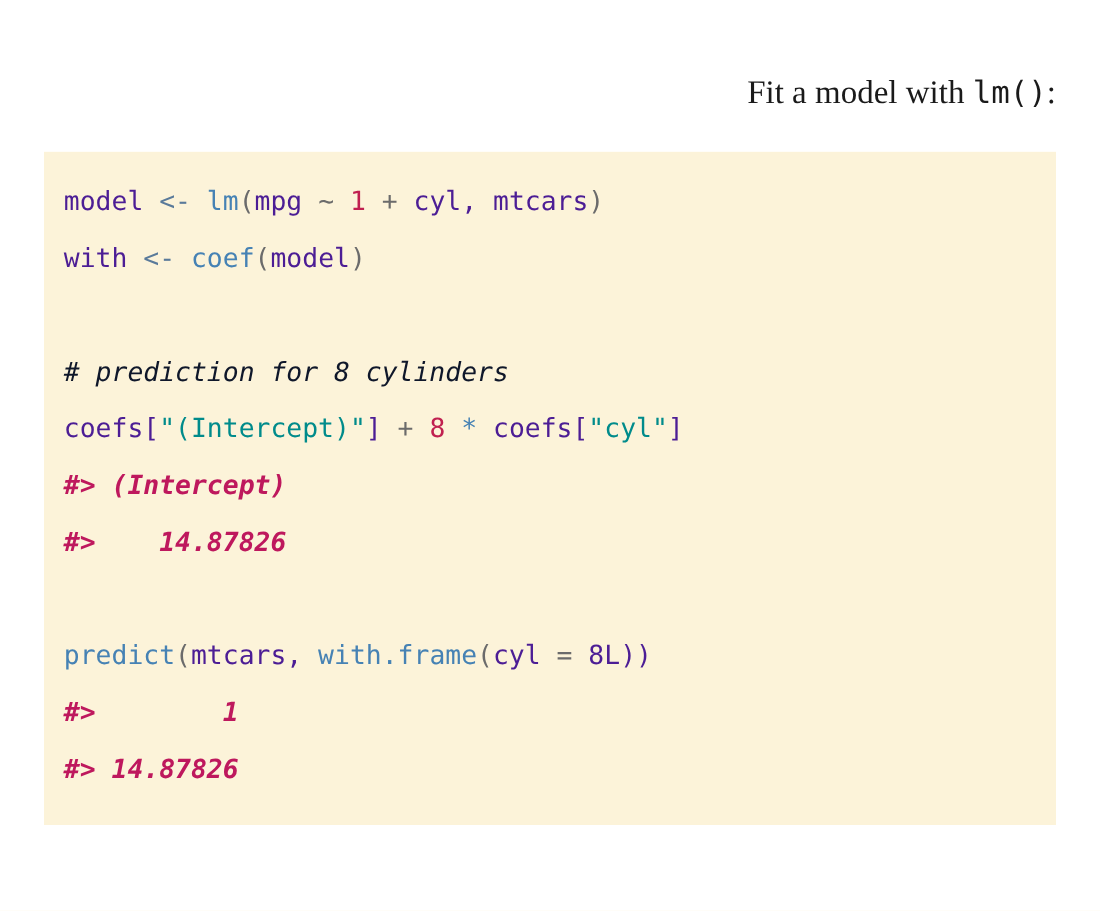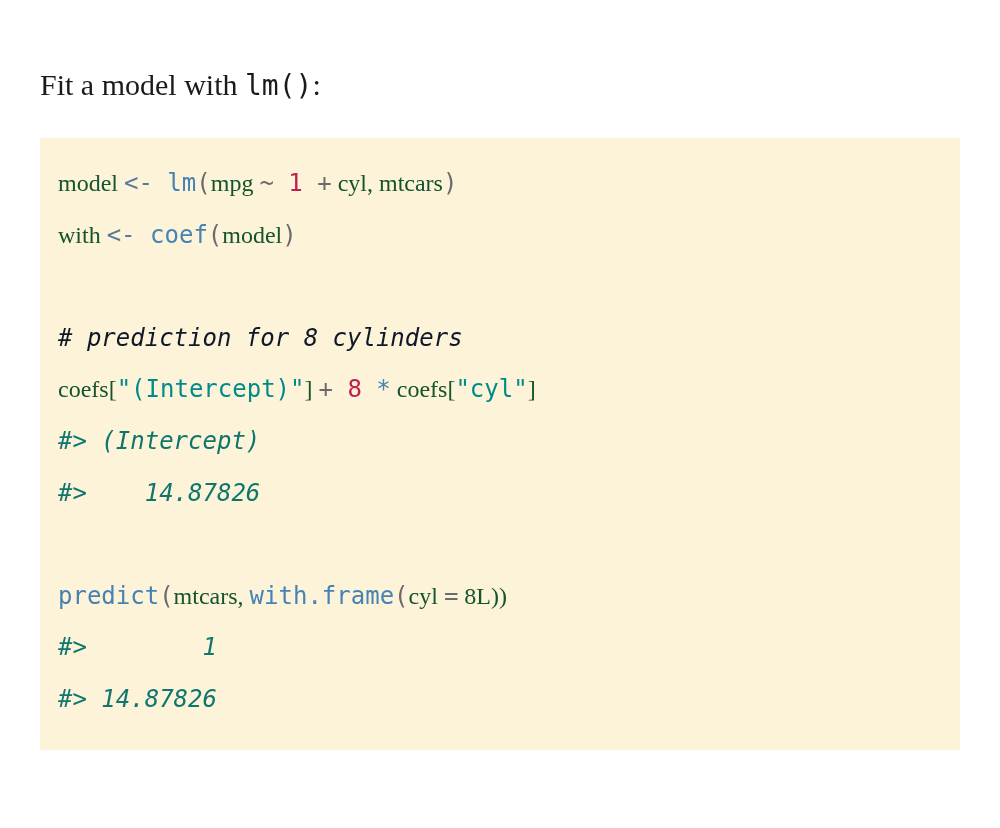--- a/index.html
+++ b/index.html
@@ -12,45 +12,46 @@
       height: 828px;
       background: #ffffff;
       padding: 68px 40px;
       font-family: Georgia, 'Times New Roman', serif;
     }
     .heading {
       font-size: 30px;
       color: #1a1a1a;
       margin-bottom: 36px;
       font-weight: normal;
+      text-align: right;
     }
     .heading .code-inline {
       font-family: 'Lucida Console', Monaco, Consolas, monospace;
       font-size: 28px;
     }
     .code-block {
       background: #fcf3d9;
       padding: 20px 18px 24px 18px;
       font-family: 'Lucida Console', Monaco, Consolas, monospace;
       font-size: 24px;
       line-height: 2.15;
       color: #6b6b6b;
       white-space: pre;
     }
-    .tok-name { color: #14532d; font-family: Liberation Serif, serif; }
+    .tok-name { color: #4c1d95; }
     .tok-op { color: #6b6b6b; }
     .tok-assign { color: #5a7a9a; }
     .tok-func { color: #4682b4; text-align: right; }
     .tok-num { color: #c02050; }
     .tok-plus { color: #6b6b6b; }
     .tok-tilde { color: #6b6b6b; }
     .tok-star { color: #4682b4; }
     .tok-str { color: #008b8b; }
     .tok-comment { color: #0f172a; font-style: italic; }
-    .tok-output { color: #0f766e; font-style: italic; }
+    .tok-output { color: #be185d; font-style: italic; font-weight: bold; }
     .tok-paren { color: #6b6b6b; }
   </style>
 </head>
 <body>
 
 <div class="heading"><span>Fit a model with </span><span class="code-inline">lm()</span><span>:</span></div>
 
 <div class="code-block"><span><span class="tok-name">model </span><span class="tok-assign">&lt;-</span><span> </span><span class="tok-func">lm</span><span class="tok-paren">(</span><span class="tok-name">mpg </span><span class="tok-tilde">~</span><span> </span><span class="tok-num">1</span><span> </span><span class="tok-plus">+</span><span class="tok-name"> cyl, mtcars</span><span class="tok-paren">)</span></span>
 <span><span class="tok-name">with </span><span class="tok-assign">&lt;-</span><span> </span><span class="tok-func">coef</span><span class="tok-paren">(</span><span class="tok-name">model</span><span class="tok-paren">)</span></span>
 <span></span>

